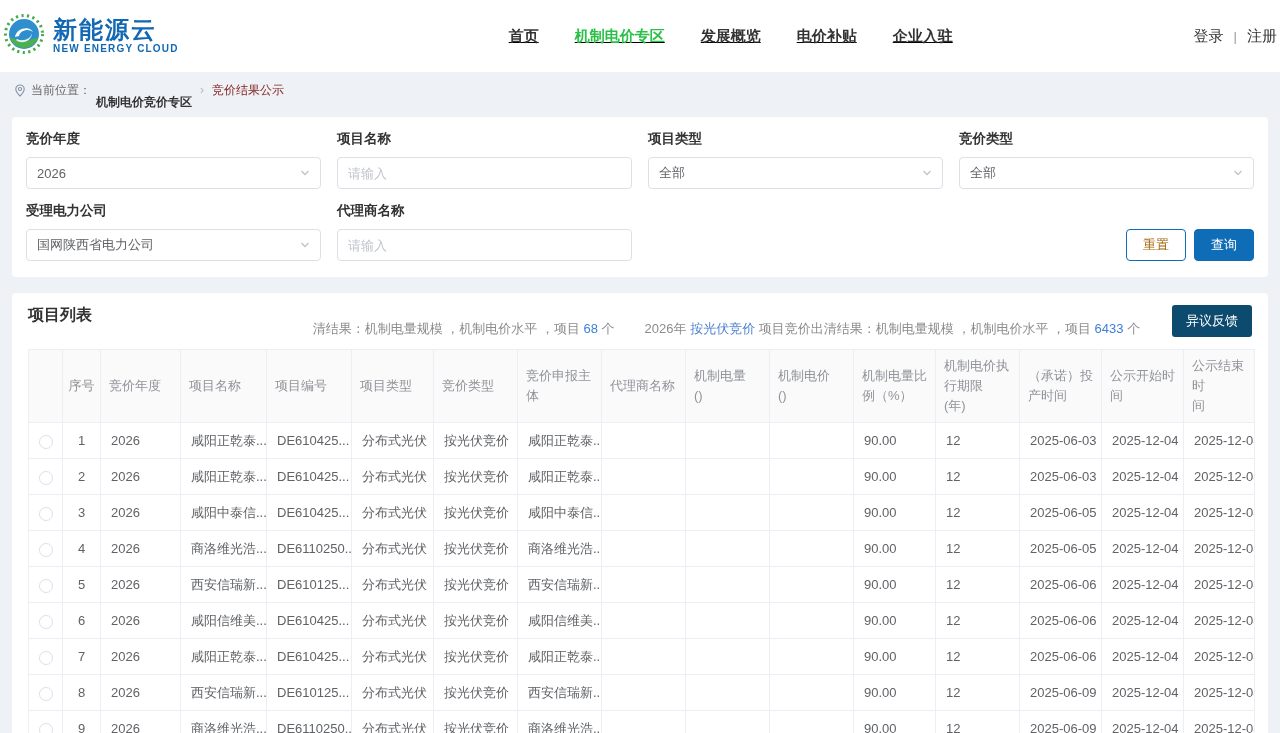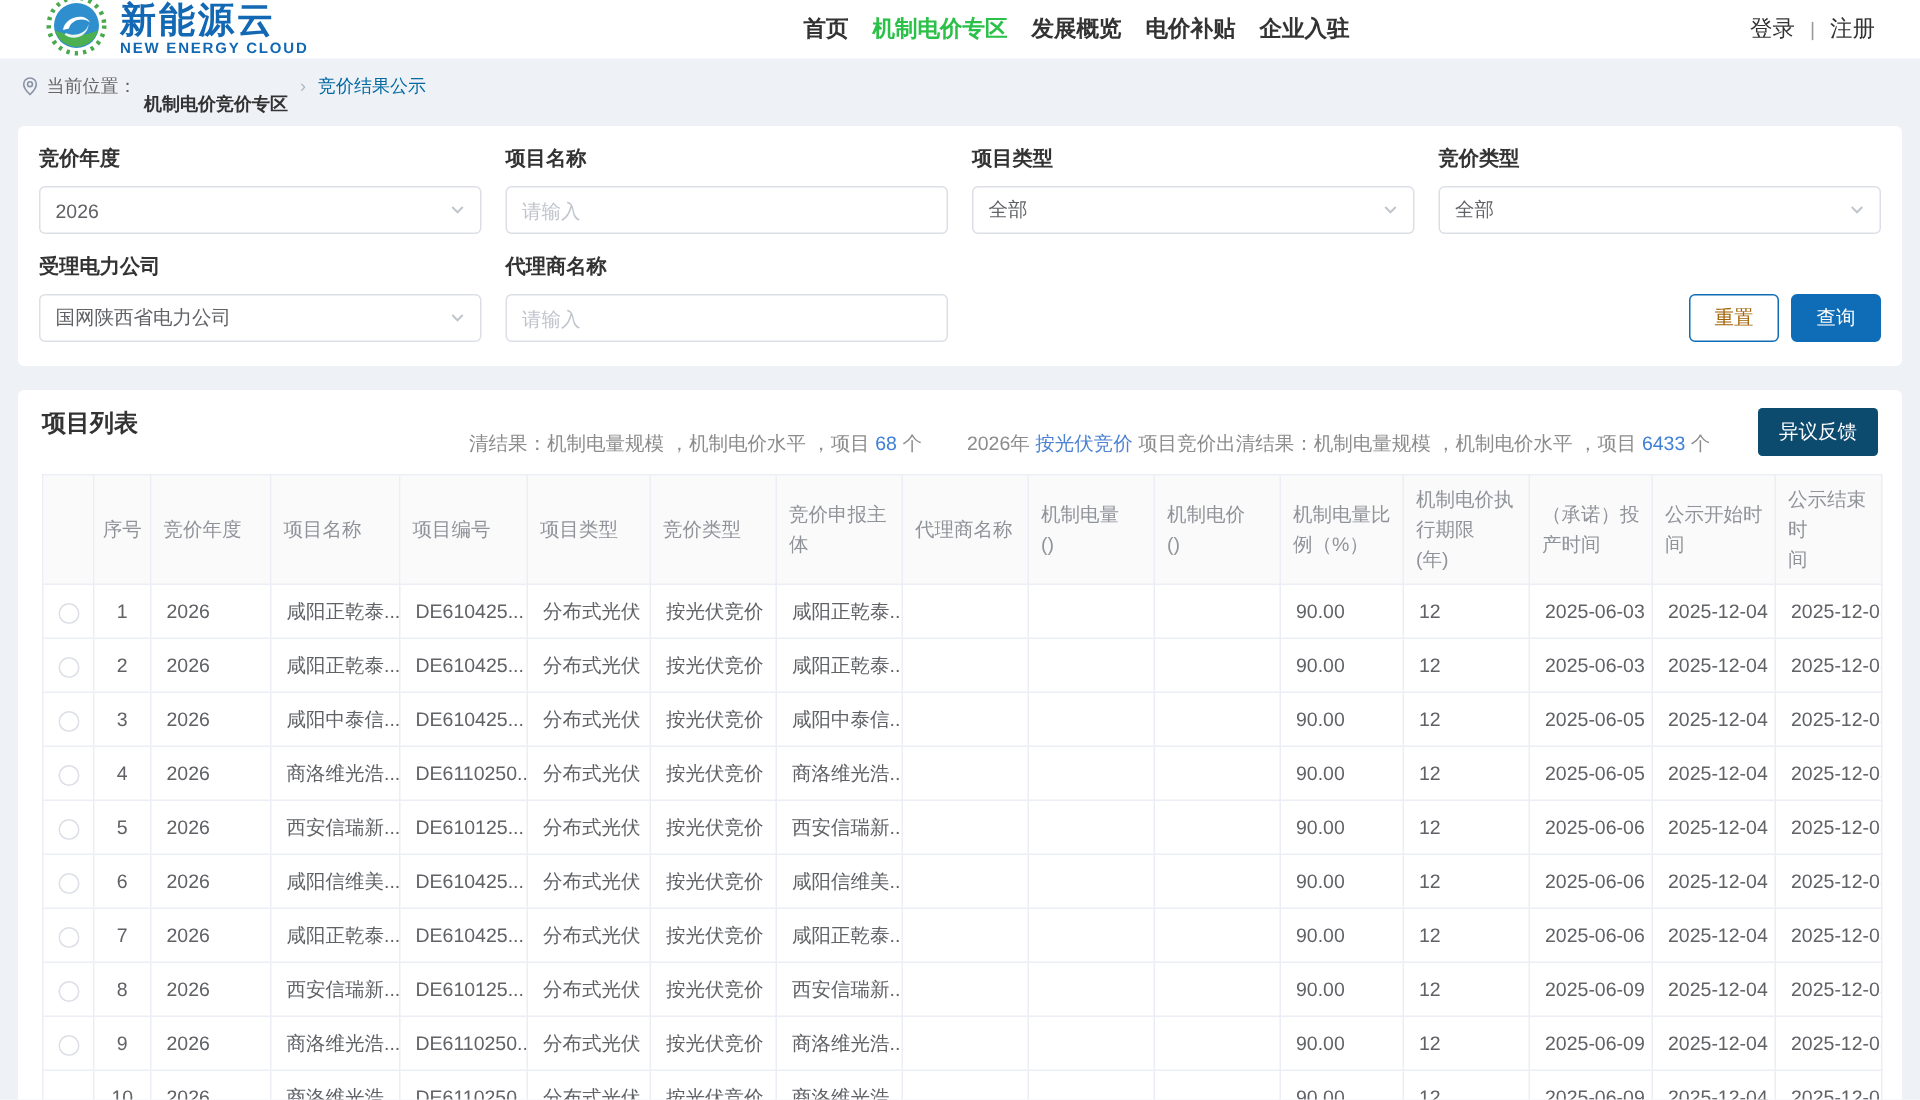--- a/index.html
+++ b/index.html
@@ -1,38 +1,38 @@
 <!DOCTYPE html>
 <html><head>
 <meta charset="utf-8">
 <style>
   * { margin:0; padding:0; box-sizing:border-box; }
   html,body { width:1280px; height:733px; overflow:hidden; background:#eef1f6;
     font-family:"Liberation Sans", sans-serif; }
 
   
-  .top-header { height:39px; background:#ffffff; display:flex; align-items:center;
-    padding:0 30px; }
+  .top-header { height:72px; background:#ffffff; display:flex; align-items:center;
+    padding:0 3px; }
   .logo { display:flex; align-items:center; gap:8px; cursor:pointer; }
   .logo-text { display:flex; flex-direction:column; line-height:1.05; }
   .logo-title { font-size:24px; font-weight:bold; color:#1268b3; letter-spacing:2px; }
   .logo-sub { font-size:10px; font-weight:bold; color:#1268b3; letter-spacing:1.2px; margin-top:2px; }
-  .main-nav { display:flex; gap:16px; margin-left:330px; }
+  .main-nav { display:flex; gap:36px; margin-left:330px;text-decoration:underline; }
   .nav-item { font-size:15px; font-weight:600; color:#333; cursor:pointer; white-space:nowrap; }
   .nav-item.active { color:#2bc048; }
   .auth { margin-left:auto; display:flex; align-items:center; font-size:15px; color:#333; }
   .auth .divider { color:#999; margin:0 10px; font-size:13px; }
   .auth span { cursor:pointer; }
 
   
   .breadcrumb { height:36px; display:flex; align-items:center; padding:0 14px;
     font-size:12px; color:#666; gap:5px; }
   .bc-section { font-weight:bold; color:#333; cursor:pointer;margin-top:24px; }
   .bc-sep { color:#b0b6bf; margin:0 3px; }
-  .bc-current { color:#0369a1; }
+  .bc-current { color:#7f1d1d; }
 
   
   .card { background:#fff; border-radius:4px; margin:16px 12px; }
   .filter-card { margin-top:9px; padding:13px 14px 16px; }
   .table-card { margin-top:10px; padding:12px 16px 0; height:520px; }
 
   
   .filter-grid { display:grid; grid-template-columns:repeat(4,1fr); column-gap:16px; row-gap:13px; }
   .fld label { display:block; font-size:13.5px; font-weight:bold; color:#333; margin-bottom:9px; }
   .control { height:32px; border:1px solid #dcdfe6; border-radius:4px; background:#fff;

